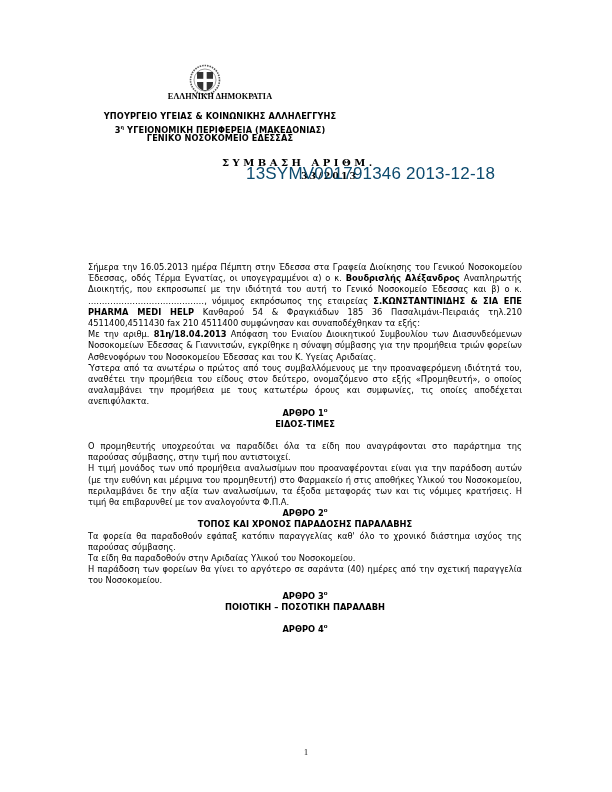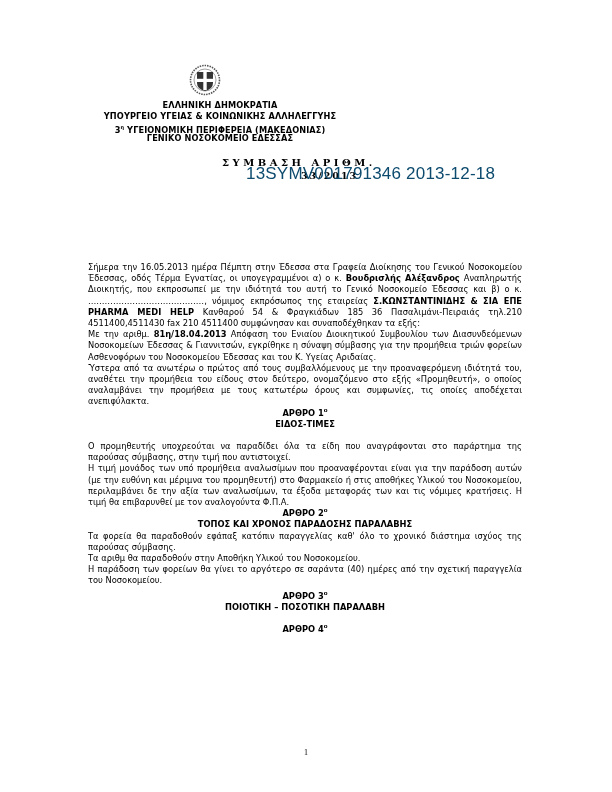--- a/index.html
+++ b/index.html
@@ -4,21 +4,21 @@
   <style>
     html, body { margin: 0; padding: 0; background: #ffffff; }
     body { width: 612px; height: 792px; position: relative; overflow: hidden;
            font-family: "DejaVu Sans", sans-serif; color: #000; }
     .page { position: absolute; left: 0; top: 0; width: 612px; height: 792px; background: #fff; }
 
     .emblem { position: absolute; left: 189px; top: 64px; width: 32px; height: 32px; }
 
     .hdr { position: absolute; left: 60px; width: 320px; text-align: center;
            font-size: 8.2px; font-weight: bold; line-height: 10.5px; letter-spacing: 0.1px; }
-    .hdr1 { top: 100px; }
+    .hdr1 { top: 92px; font-family: Liberation Serif, serif; }
     .hdr2 { top: 111px; }
     .hdr3 { top: 122px; }
     .hdr4 { top: 133px; }
 
     .contract-title { position: absolute; left: 222px; top: 157px; font-family: "DejaVu Serif", serif;
            font-size: 10px; font-weight: bold; letter-spacing: 3.5px; }
     .contract-num { position: absolute; left: 266px; top: 170px; font-family: "DejaVu Serif", serif;
            font-size: 9.5px; font-weight: bold; letter-spacing: 2px; margin-left: 35px; }
     .watermark { position: absolute; left: 246px; top: 164px; font-family: "Liberation Sans", sans-serif;
            font-size: 17px; color: #0c4a6e; white-space: nowrap; letter-spacing: 0.2px; }
@@ -71,21 +71,21 @@
 
     <p class="art"><span>ΑΡΘΡΟ 1</span><sup>ο</sup></p>
     <p class="art">ΕΙΔΟΣ-ΤΙΜΕΣ</p>
     <div class="sp"></div>
     <p>Ο προμηθευτής υποχρεούται να παραδίδει όλα τα είδη που αναγράφονται στο παράρτημα της παρούσας σύμβασης, στην τιμή που αντιστοιχεί.</p>
     <p>Η τιμή μονάδος των υπό προμήθεια αναλωσίμων που προαναφέρονται είναι για την παράδοση αυτών (με την ευθύνη και μέριμνα του προμηθευτή) στο Φαρμακείο ή στις αποθήκες Υλικού του Νοσοκομείου, περιλαμβάνει δε την αξία των αναλωσίμων, τα έξοδα μεταφοράς των και τις νόμιμες κρατήσεις. Η τιμή θα επιβαρυνθεί με τον αναλογούντα Φ.Π.Α.</p>
 
     <p class="art"><span>ΑΡΘΡΟ 2</span><sup>ο</sup></p>
     <p class="art">ΤΟΠΟΣ ΚΑΙ ΧΡΟΝΟΣ ΠΑΡΑΔΟΣΗΣ ΠΑΡΑΛΑΒΗΣ</p>
     <p>Τα φορεία θα παραδοθούν εφάπαξ κατόπιν παραγγελίας καθ' όλο το χρονικό διάστημα ισχύος της παρούσας σύμβασης.</p>
-    <p>Τα αριθμ θα παραδοθούν στην Αποθήκη Υλικού του Νοσοκομείου.</p>
+    <p>Τα είδη θα παραδοθούν στην Αριδαίας Υλικού του Νοσοκομείου.</p>
     <p>Η παράδοση των φορείων θα γίνει το αργότερο σε σαράντα (40) ημέρες από την σχετική παραγγελία του Νοσοκομείου.</p>
 
     <p class="art" style="margin-top:4px"><span>ΑΡΘΡΟ 3</span><sup>ο</sup></p>
     <p class="art">ΠΟΙΟΤΙΚΗ – ΠΟΣΟΤΙΚΗ ΠΑΡΑΛΑΒΗ</p>
     <div class="sp"></div>
 
     <p class="art"><span>ΑΡΘΡΟ 4</span><sup>ο</sup></p>
   </div>
 
   <div class="pagenum">1</div>

